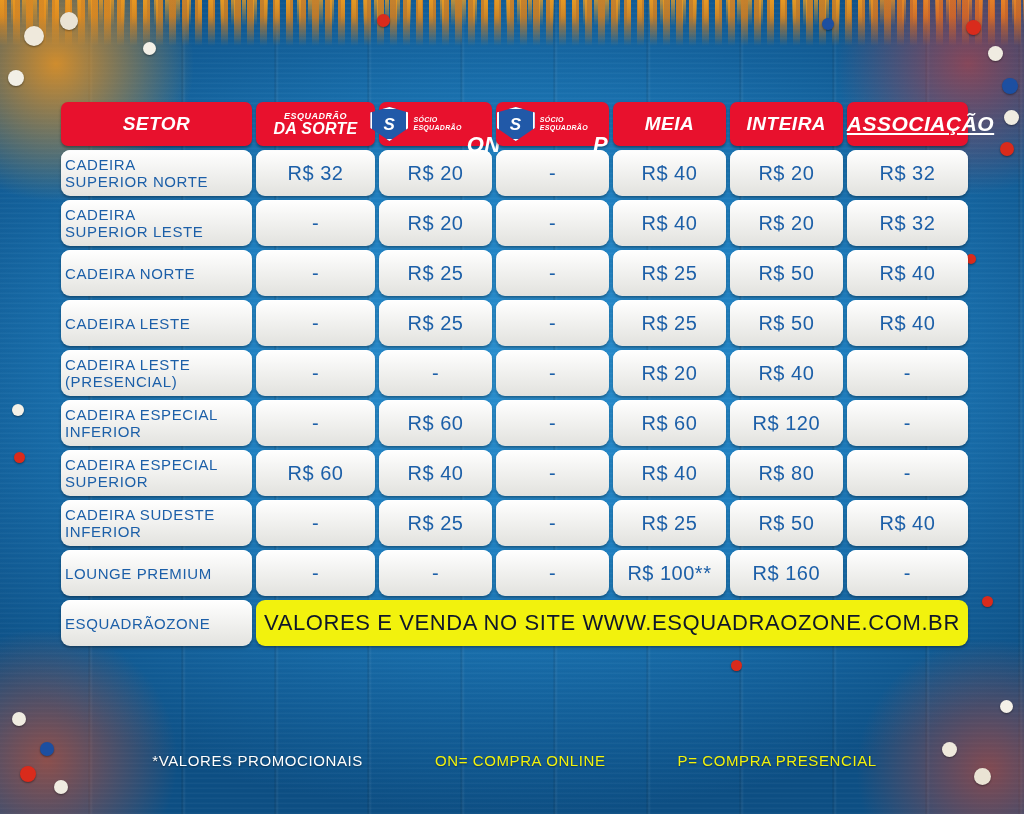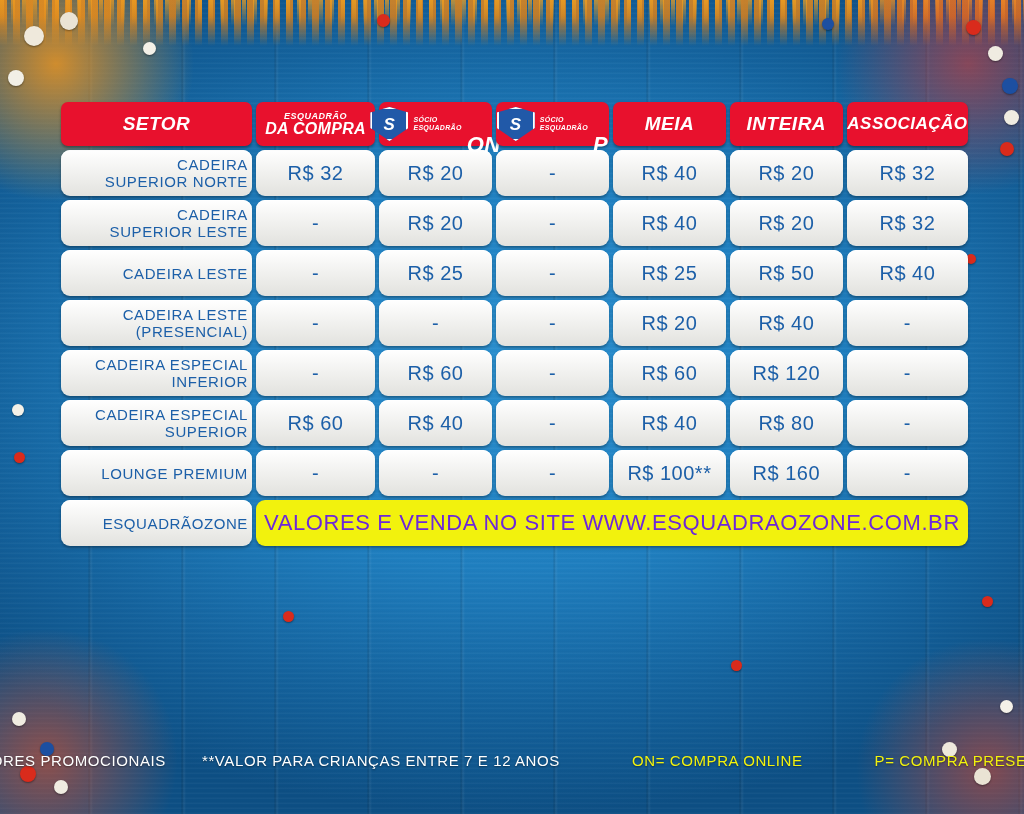--- a/index.html
+++ b/index.html
@@ -99,21 +99,21 @@
     font-weight: bold;
     font-style: italic;
     letter-spacing: .5px;
     text-align: center;
     vertical-align: middle;
     font-size: 19px;
     box-shadow: 0 2px 3px rgba(0,0,0,.35);
     position: relative;
   }
   .hcell .htxt { display:block; line-height: 44px; }
-  .hcell.small .htxt { font-size: 17px; }
+  .hcell.small .htxt { font-size: 21px; text-decoration: underline; }
 
   
   .logo-cell { display:flex; align-items:center; justify-content:center; height:44px; gap:5px; }
   .shield {
     width: 38px; height: 34px; position: relative; flex: none;
   }
   .shield .sh-bg {
     position:absolute; inset:0;
     background:#2159a8;
     clip-path: polygon(50% 0%, 100% 16%, 100% 62%, 50% 100%, 0% 62%, 0% 16%);
@@ -143,35 +143,35 @@
     color: #1c5fa8;
     font-size: 20px;
     letter-spacing: .5px;
     box-shadow: 0 2px 3px rgba(0,0,0,.3), inset 0 1px 0 rgba(255,255,255,.9);
   }
   .cell .v { display:block; line-height: 46px; }
   .setor {
     background: linear-gradient(180deg, #ffffff 0%, #f1f1ef 50%, #e3e3df 100%);
     border-radius: 9px;
     height: 46px;
-    text-align: right;
+    text-align: left;
     vertical-align: middle;
     color: #1c5fa8;
     font-size: 15px;
     letter-spacing: .6px;
     line-height: 17px;
     box-shadow: 0 2px 3px rgba(0,0,0,.3), inset 0 1px 0 rgba(255,255,255,.9);
     padding: 0 4px;
   }
   .setor .s1, .setor .s2 { display:block; }
   .zone-bar {
     background: #f2f20d;
     border-radius: 9px;
     height: 46px;
-    color: #6d28d9;
+    color: #0f172a;
     font-size: 22px;
     letter-spacing: .6px;
     text-align: center;
     vertical-align: middle;
     box-shadow: 0 2px 3px rgba(0,0,0,.3);
   }
   .zone-bar .v { display:block; line-height: 46px; }
 
   #footnotes {
     position: absolute;
@@ -233,21 +233,21 @@
           <col class="c-asso">
       </colgroup>
       <thead>
         <tr>
           <th class="hcell">
             <span class="htxt">SETOR</span>
           </th>
           <th class="hcell">
             <span class="sorte-logo">
               <span class="sorte-l1">ESQUADRÃO</span>
-              <span class="sorte-l2">DA COMPRA</span>
+              <span class="sorte-l2">DA SORTE</span>
             </span>
           </th>
           <th class="hcell">
             <span class="logo-cell">
               <span class="shield">
                 <span class="sh-bg"></span>
                   <span class="sh-bolt">S</span>
               </span>
               <span class="logo-sub">
                 <span>SÓCIO</span><br>
@@ -325,20 +325,44 @@
             </td>
           <td class="cell">
               <span class="v">R$ 20</span>
             </td>
           <td class="cell">
               <span class="v">R$ 32</span>
             </td>
         </tr>
         <tr>
           <td class="setor">
+            <span class="s1">CADEIRA NORTE</span>
+            <span class="s2"></span>
+          </td>
+          <td class="cell">
+              <span class="v">-</span>
+            </td>
+          <td class="cell">
+              <span class="v">R$ 25</span>
+            </td>
+          <td class="cell">
+              <span class="v">-</span>
+            </td>
+          <td class="cell">
+              <span class="v">R$ 25</span>
+            </td>
+          <td class="cell">
+              <span class="v">R$ 50</span>
+            </td>
+          <td class="cell">
+              <span class="v">R$ 40</span>
+            </td>
+        </tr>
+        <tr>
+          <td class="setor">
             <span class="s1">CADEIRA LESTE</span>
             <span class="s2"></span>
           </td>
           <td class="cell">
               <span class="v">-</span>
             </td>
           <td class="cell">
               <span class="v">R$ 25</span>
             </td>
           <td class="cell">
@@ -417,20 +441,44 @@
               <span class="v">-</span>
             </td>
           <td class="cell">
               <span class="v">R$ 40</span>
             </td>
           <td class="cell">
               <span class="v">R$ 80</span>
             </td>
           <td class="cell">
               <span class="v">-</span>
+            </td>
+        </tr>
+        <tr>
+          <td class="setor">
+            <span class="s1">CADEIRA SUDESTE</span>
+            <span class="s2">INFERIOR</span>
+          </td>
+          <td class="cell">
+              <span class="v">-</span>
+            </td>
+          <td class="cell">
+              <span class="v">R$ 25</span>
+            </td>
+          <td class="cell">
+              <span class="v">-</span>
+            </td>
+          <td class="cell">
+              <span class="v">R$ 25</span>
+            </td>
+          <td class="cell">
+              <span class="v">R$ 50</span>
+            </td>
+          <td class="cell">
+              <span class="v">R$ 40</span>
             </td>
         </tr>
         <tr>
           <td class="setor">
             <span class="s1">LOUNGE PREMIUM</span>
             <span class="s2"></span>
           </td>
           <td class="cell">
               <span class="v">-</span>
             </td>
@@ -457,17 +505,16 @@
           <td class="zone-bar" colspan="6">
             <span class="v">VALORES E VENDA NO SITE WWW.ESQUADRAOZONE.COM.BR</span>
           </td>
         </tr>
       </tbody>
     </table>
   </div>
 
   <div id="footnotes">
     <span class="fn">*VALORES PROMOCIONAIS</span>
-    <span class="fn">**VALOR PARA CRIANÇAS ENTRE 7 E 12 ANOS</span>
     <span class="fn yellow">ON= COMPRA ONLINE</span>
     <span class="fn yellow">P= COMPRA PRESENCIAL</span>
   </div>
 </div>
 
 </body></html>

